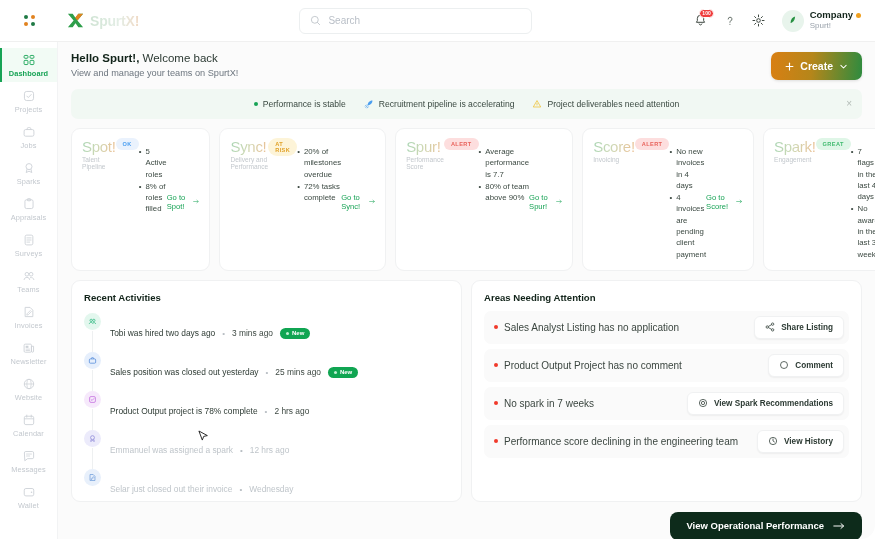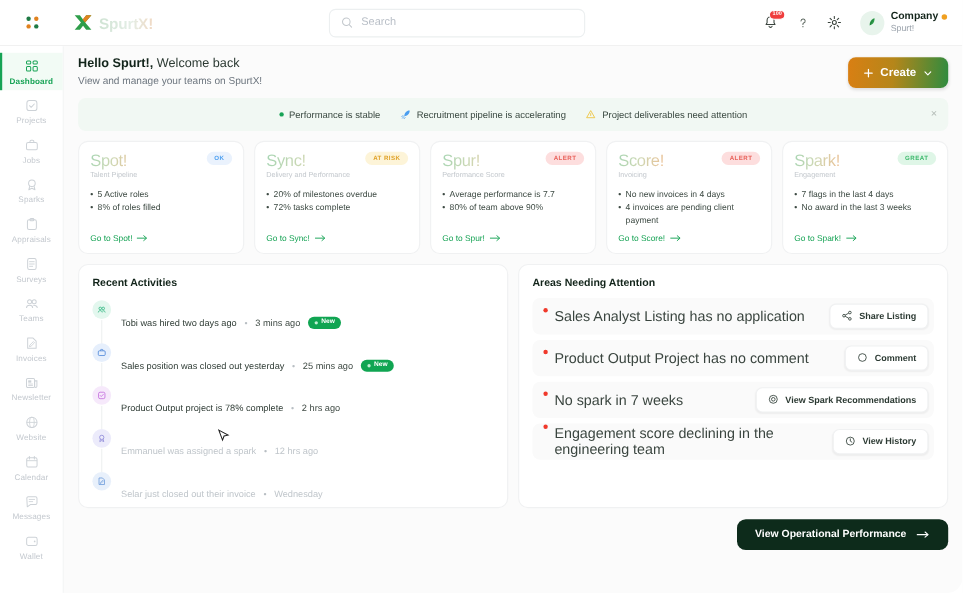--- a/index.html
+++ b/index.html
@@ -138,21 +138,21 @@
   }
   .banner-item { display:flex; align-items:center; gap:5px; font-size:8.6px; color:#3b4a42; }
   .banner-close { position:absolute; right:10px; color:#b4bcb7; font-size:10px; cursor:pointer; line-height:1;}
   .g-dot { width:4px; height:4px; border-radius:50%; background:#17a355; }
 
   
   .cards { display:flex; gap:9px; margin-top:9px; }
   .card {
     flex:1; background:#fff; border:1px solid #f0f1f2; border-radius:9px;
     padding: 9px 10px 9px 10px; min-height: 92px;
-    display:flex; flex-direction:column;
+    display:flex; flex-direction:row;
   }
   .card-top { display:flex; align-items:flex-start; justify-content:space-between; }
   .card-title {
     font-size:15px; font-weight:400; letter-spacing:-0.3px;
     background: linear-gradient(100deg,#a7d5b3 0%, #cdd8b4 45%, #edbf93 100%);
     -webkit-background-clip:text; background-clip:text; color:transparent;
   }
   .card-sub { font-size:6.6px; color:#c3c8cd; margin-top:1px; }
   .chip { font-size:5.6px; font-weight:700; border-radius:9px; padding:3px 7px; letter-spacing:0.4px; }
   .chip.ok { background:#eaf2fd; color:#4a9ef0; }
@@ -195,21 +195,21 @@
   .new-chip i { width:3px; height:3px; border-radius:50%; background:#bff0d2; display:block; }
   .cursor-ic { position:absolute; left:114px; top:78px; }
 
   
   .att-list { margin-top:8px; display:flex; flex-direction:column; gap:5px;}
   .att-row {
     background:#fafafa; border-radius:7px; height:33px;
     display:flex; align-items:center; justify-content:space-between;
     padding: 0 5px 0 10px;
   }
-  .att-text { font-size:13px; color:#3a453f; display:flex; align-items:flex-start; gap:6px;}
+  .att-text { font-size:10px; color:#3a453f; display:flex; align-items:center; gap:6px;}
   .r-dot { width:4px; height:4px; border-radius:50%; background:#f0392b; flex:0 0 4px;}
   .att-btn {
     background:#fff; border:1px solid #f0f1f2; border-radius:6px;
     height:23px; padding:0 10px;
     font-size:8.2px; color:#2c3a33; font-weight:600;
     display:flex; align-items:center; gap:6px; cursor:pointer;
     font-family:"Liberation Sans", sans-serif;
     box-shadow: 0 1px 1.5px rgba(0,0,0,.05);
     white-space:nowrap;
   }
@@ -745,21 +745,21 @@
                   <circle cx="8" cy="8" r="5.8" fill="none" stroke="#2c3a33" stroke-width="1.2"></circle>
                   <circle cx="8" cy="8" r="2.6" fill="none" stroke="#2c3a33" stroke-width="1.2"></circle>
                 </svg>
                 <span>View Spark Recommendations</span>
               </button>
             </div>
 
             <div class="att-row">
               <div class="att-text">
                 <span class="r-dot"></span>
-                <span>Engagement score declining in the engineering team</span>
+                <span>Performance score declining in the engineering team</span>
               </div>
               <button class="att-btn">
                 <svg width="10" height="10" viewBox="0 0 16 16">
                   <circle cx="8" cy="8" r="5.8" fill="none" stroke="#2c3a33" stroke-width="1.2"></circle>
                   <path d="M8 4.7V8l2.3 1.5" fill="none" stroke="#2c3a33" stroke-width="1.2" stroke-linecap="round"></path>
                 </svg>
                 <span>View History</span>
               </button>
             </div>
 

